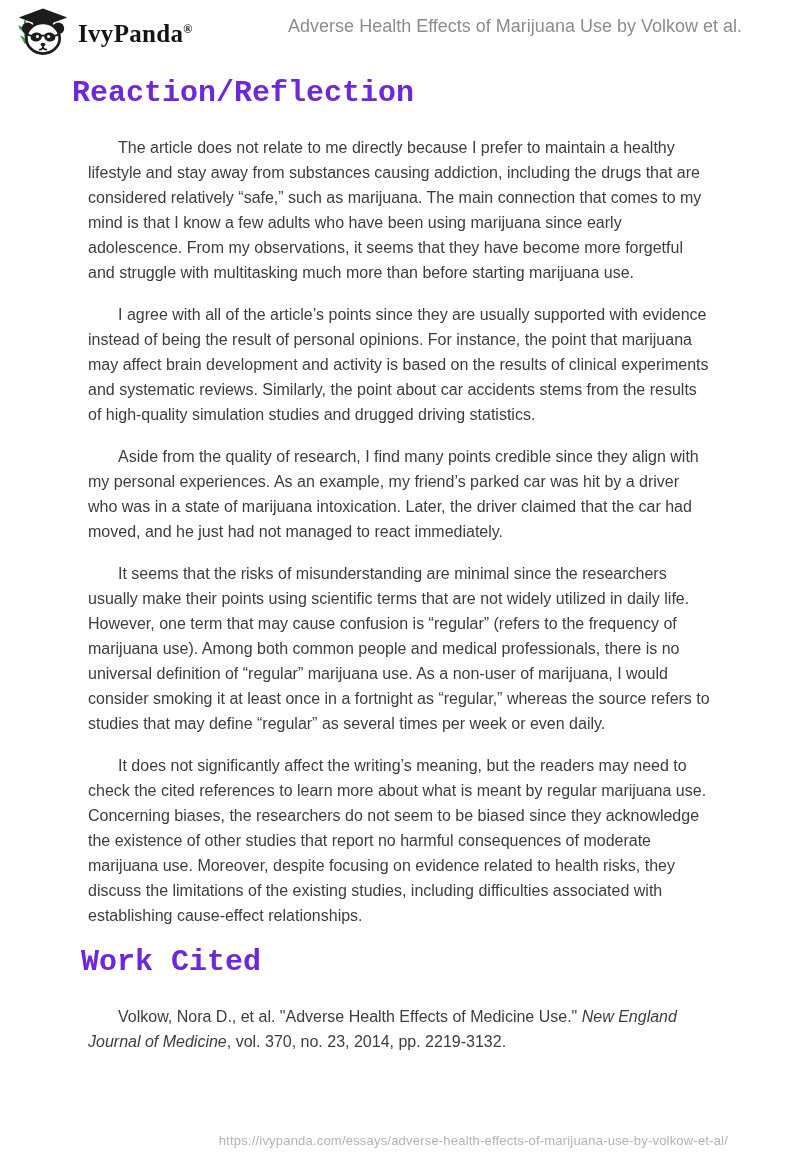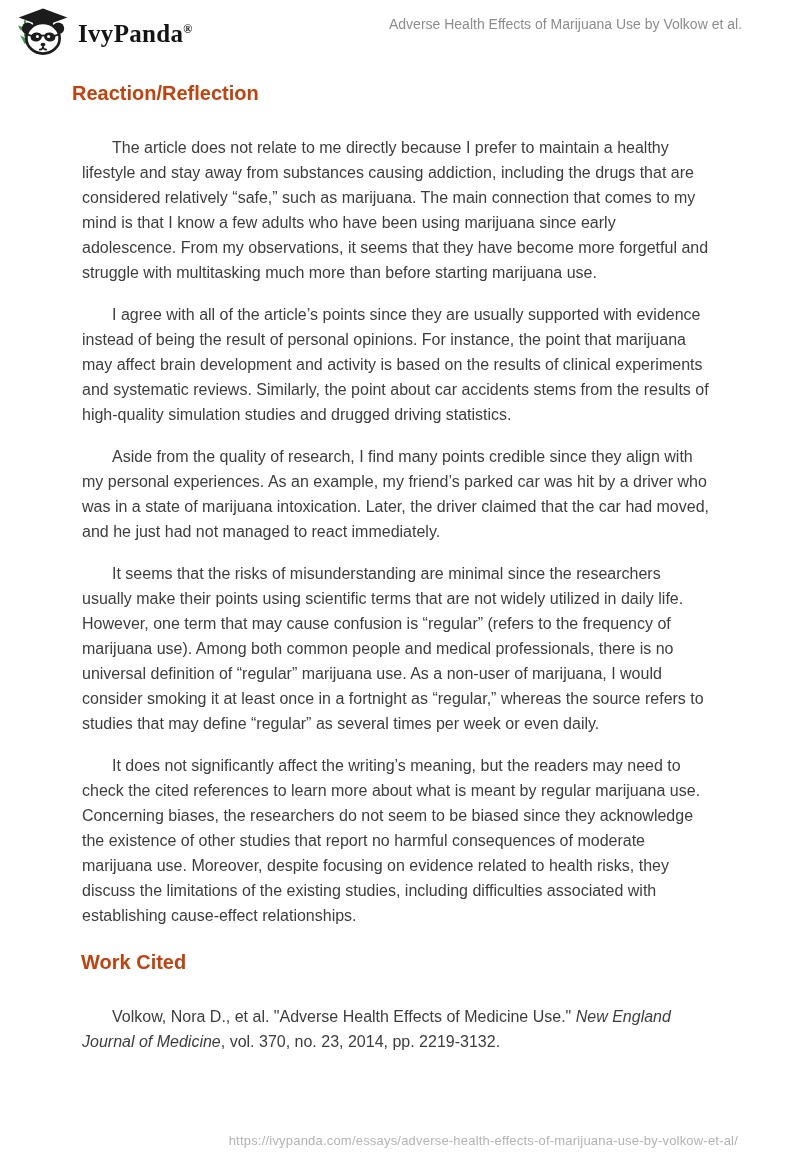--- a/index.html
+++ b/index.html
@@ -16,38 +16,38 @@
   .logo { position: absolute; left: 16px; top: 8px; width: 54px; height: 48px; display: block; }
   .brand-text {
     position: absolute; left: 78px; top: 20px;
     font-family: "Liberation Serif", serif;
     font-weight: 700; font-size: 25px; color: #141414;
     letter-spacing: 0.3px;
   }
   .brand-text sup { font-size: 12px; vertical-align: 9px; font-weight: 700; }
   .doc-title {
     position: absolute; right: 30px; top: 16px;
-    font-size: 14px; color: #8c8c8c;
+    font-size: 18px; color: #8c8c8c;
   }
   
   .content { margin: 0 60px 0 72px; }
   h1.section-heading {
-    font-size: 20px; line-height: 34px; font-weight: 700;
-    color: #c2410c; margin: 12px 0 25px 0;
+    font-size: 30px; line-height: 34px; font-weight: 700;
+    color: #6d28d9; margin: 12px 0 25px 0; font-family: Liberation Mono, monospace;
   }
   h1.section-heading.second { margin: 16px 0 25px 9px; }
   p.body-par {
     font-size: 16px; line-height: 25px; color: #3d3d3d;
-    margin: 0 0 17px 10px; text-indent: 30px;
+    margin: 0 0 17px 16px; text-indent: 30px;
   }
   p.citation { margin-bottom: 0; }
   p.citation em { font-style: italic; }
   
   .footer-url {
-    position: absolute; right: 34px; bottom: 12px;
+    position: absolute; right: 44px; bottom: 12px;
     font-size: 13px; color: #b3b3b3; letter-spacing: 0.2px;
   }
 </style>
 </head>
 <body>
 
 <div class="page">
 
   <header class="header">
     <span class="logo">

